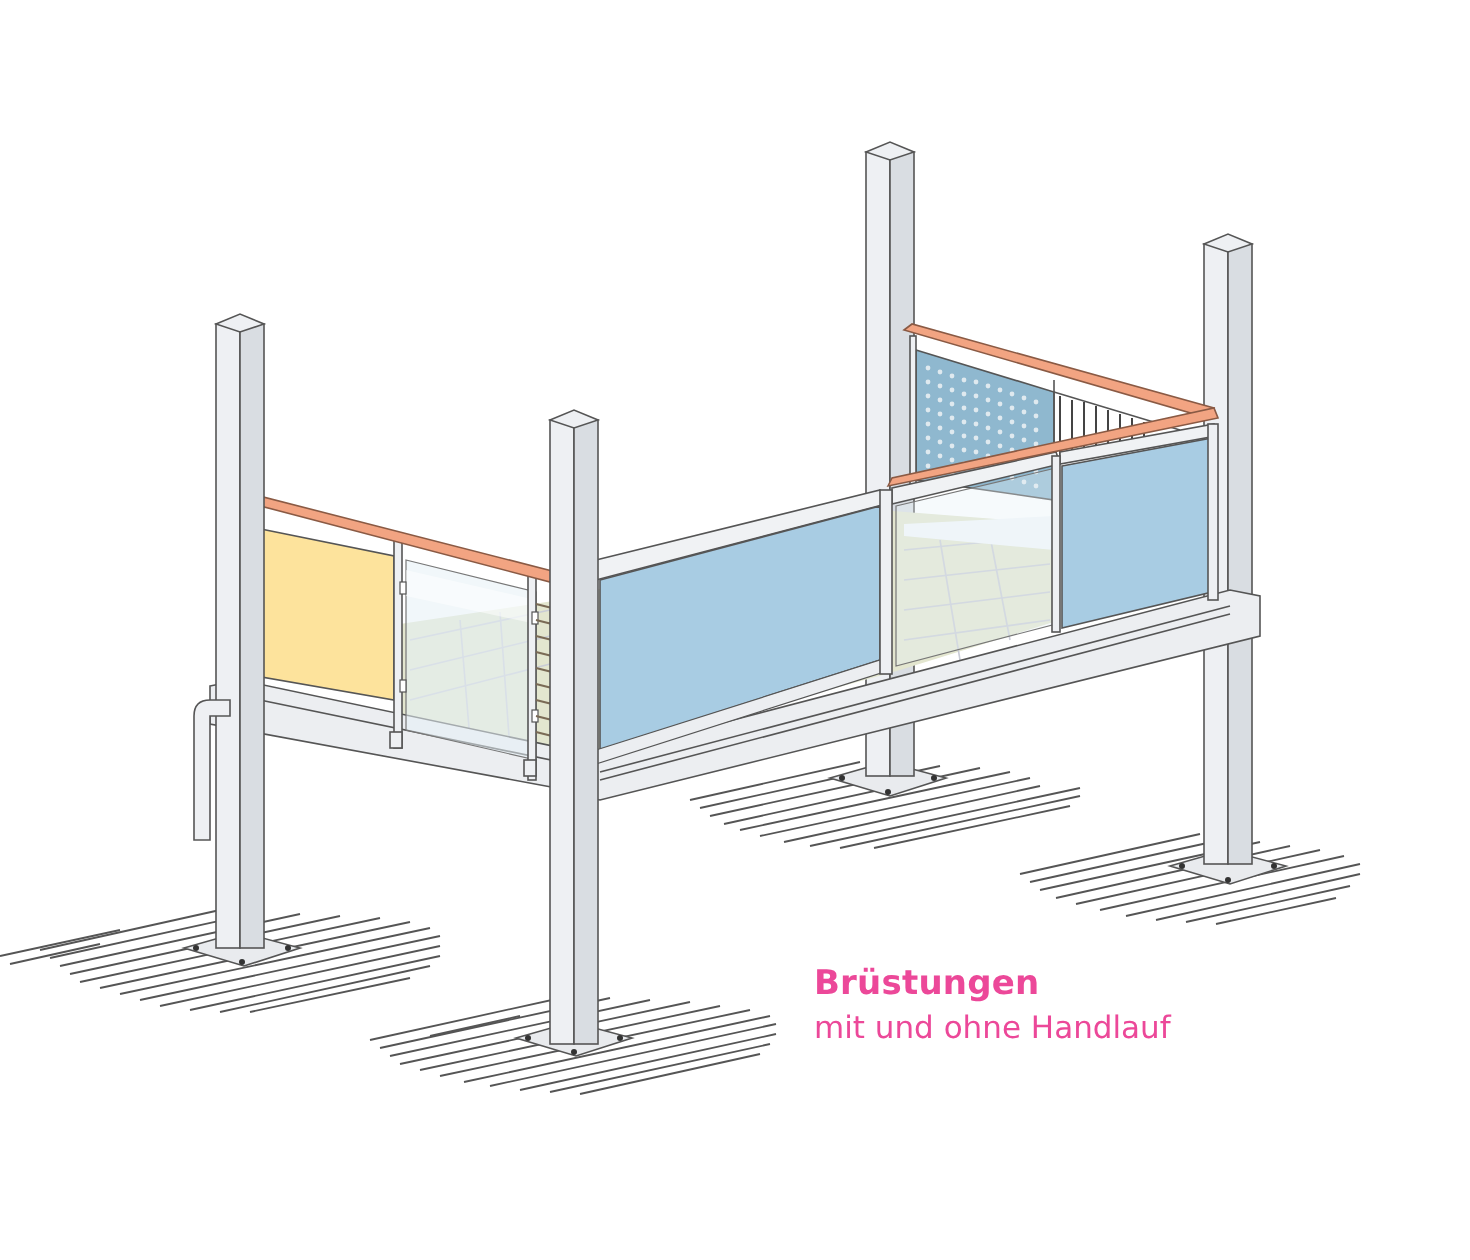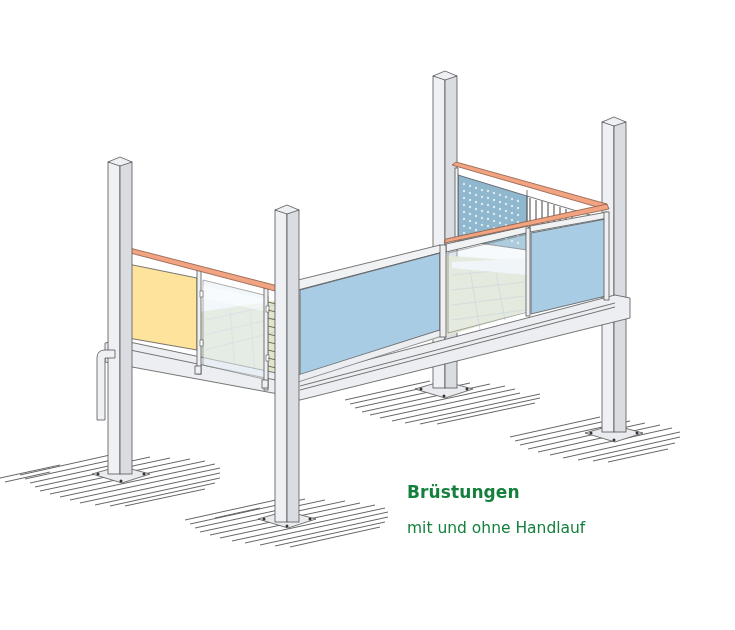--- a/index.html
+++ b/index.html
@@ -1,20 +1,20 @@
 <!DOCTYPE html>
 <html><head>
 <meta charset="utf-8">
 <style>
   html, body { margin: 0; padding: 0; background: #ffffff; }
   body { width: 735px; height: 630px; position: relative; overflow: hidden; font-family: "Liberation Sans", sans-serif; }
   #scene { position: absolute; left: 0; top: 0; width: 735px; height: 630px; }
-  .caption { position: absolute; left: 407px; top: 482px; color: #15803d; }
+  .caption { position: absolute; left: 407px; top: 482px; color: #ec4899; }
   .caption-title { font-family: "DejaVu Sans", sans-serif; font-weight: bold; font-size: 17px; line-height: 20px; letter-spacing: 0.1px; }
-  .caption-sub { font-family: "DejaVu Sans", sans-serif; font-size: 15.5px; line-height: 20px; margin-top: 16px; }
+  .caption-sub { font-family: "DejaVu Sans", sans-serif; font-size: 15.5px; line-height: 20px; margin-top: 2px; }
   .post { fill: #eef0f3; stroke: #555; stroke-width: 0.8; }
   .post-shade { fill: #d9dde2; stroke: #555; stroke-width: 0.8; }
   .beam { fill: #eceef1; stroke: #555; stroke-width: 0.8; }
   .frame { fill: none; stroke: #555; stroke-width: 0.8; }
   .hatch line { stroke: #555; stroke-width: 0.9; }
   .handrail { fill: #f2a482; stroke: #8a5a44; stroke-width: 0.8; }
   .plate { fill: #e9ebee; stroke: #555; stroke-width: 0.8; }
   .bolt { fill: #333; }
 </style>
 </head>

